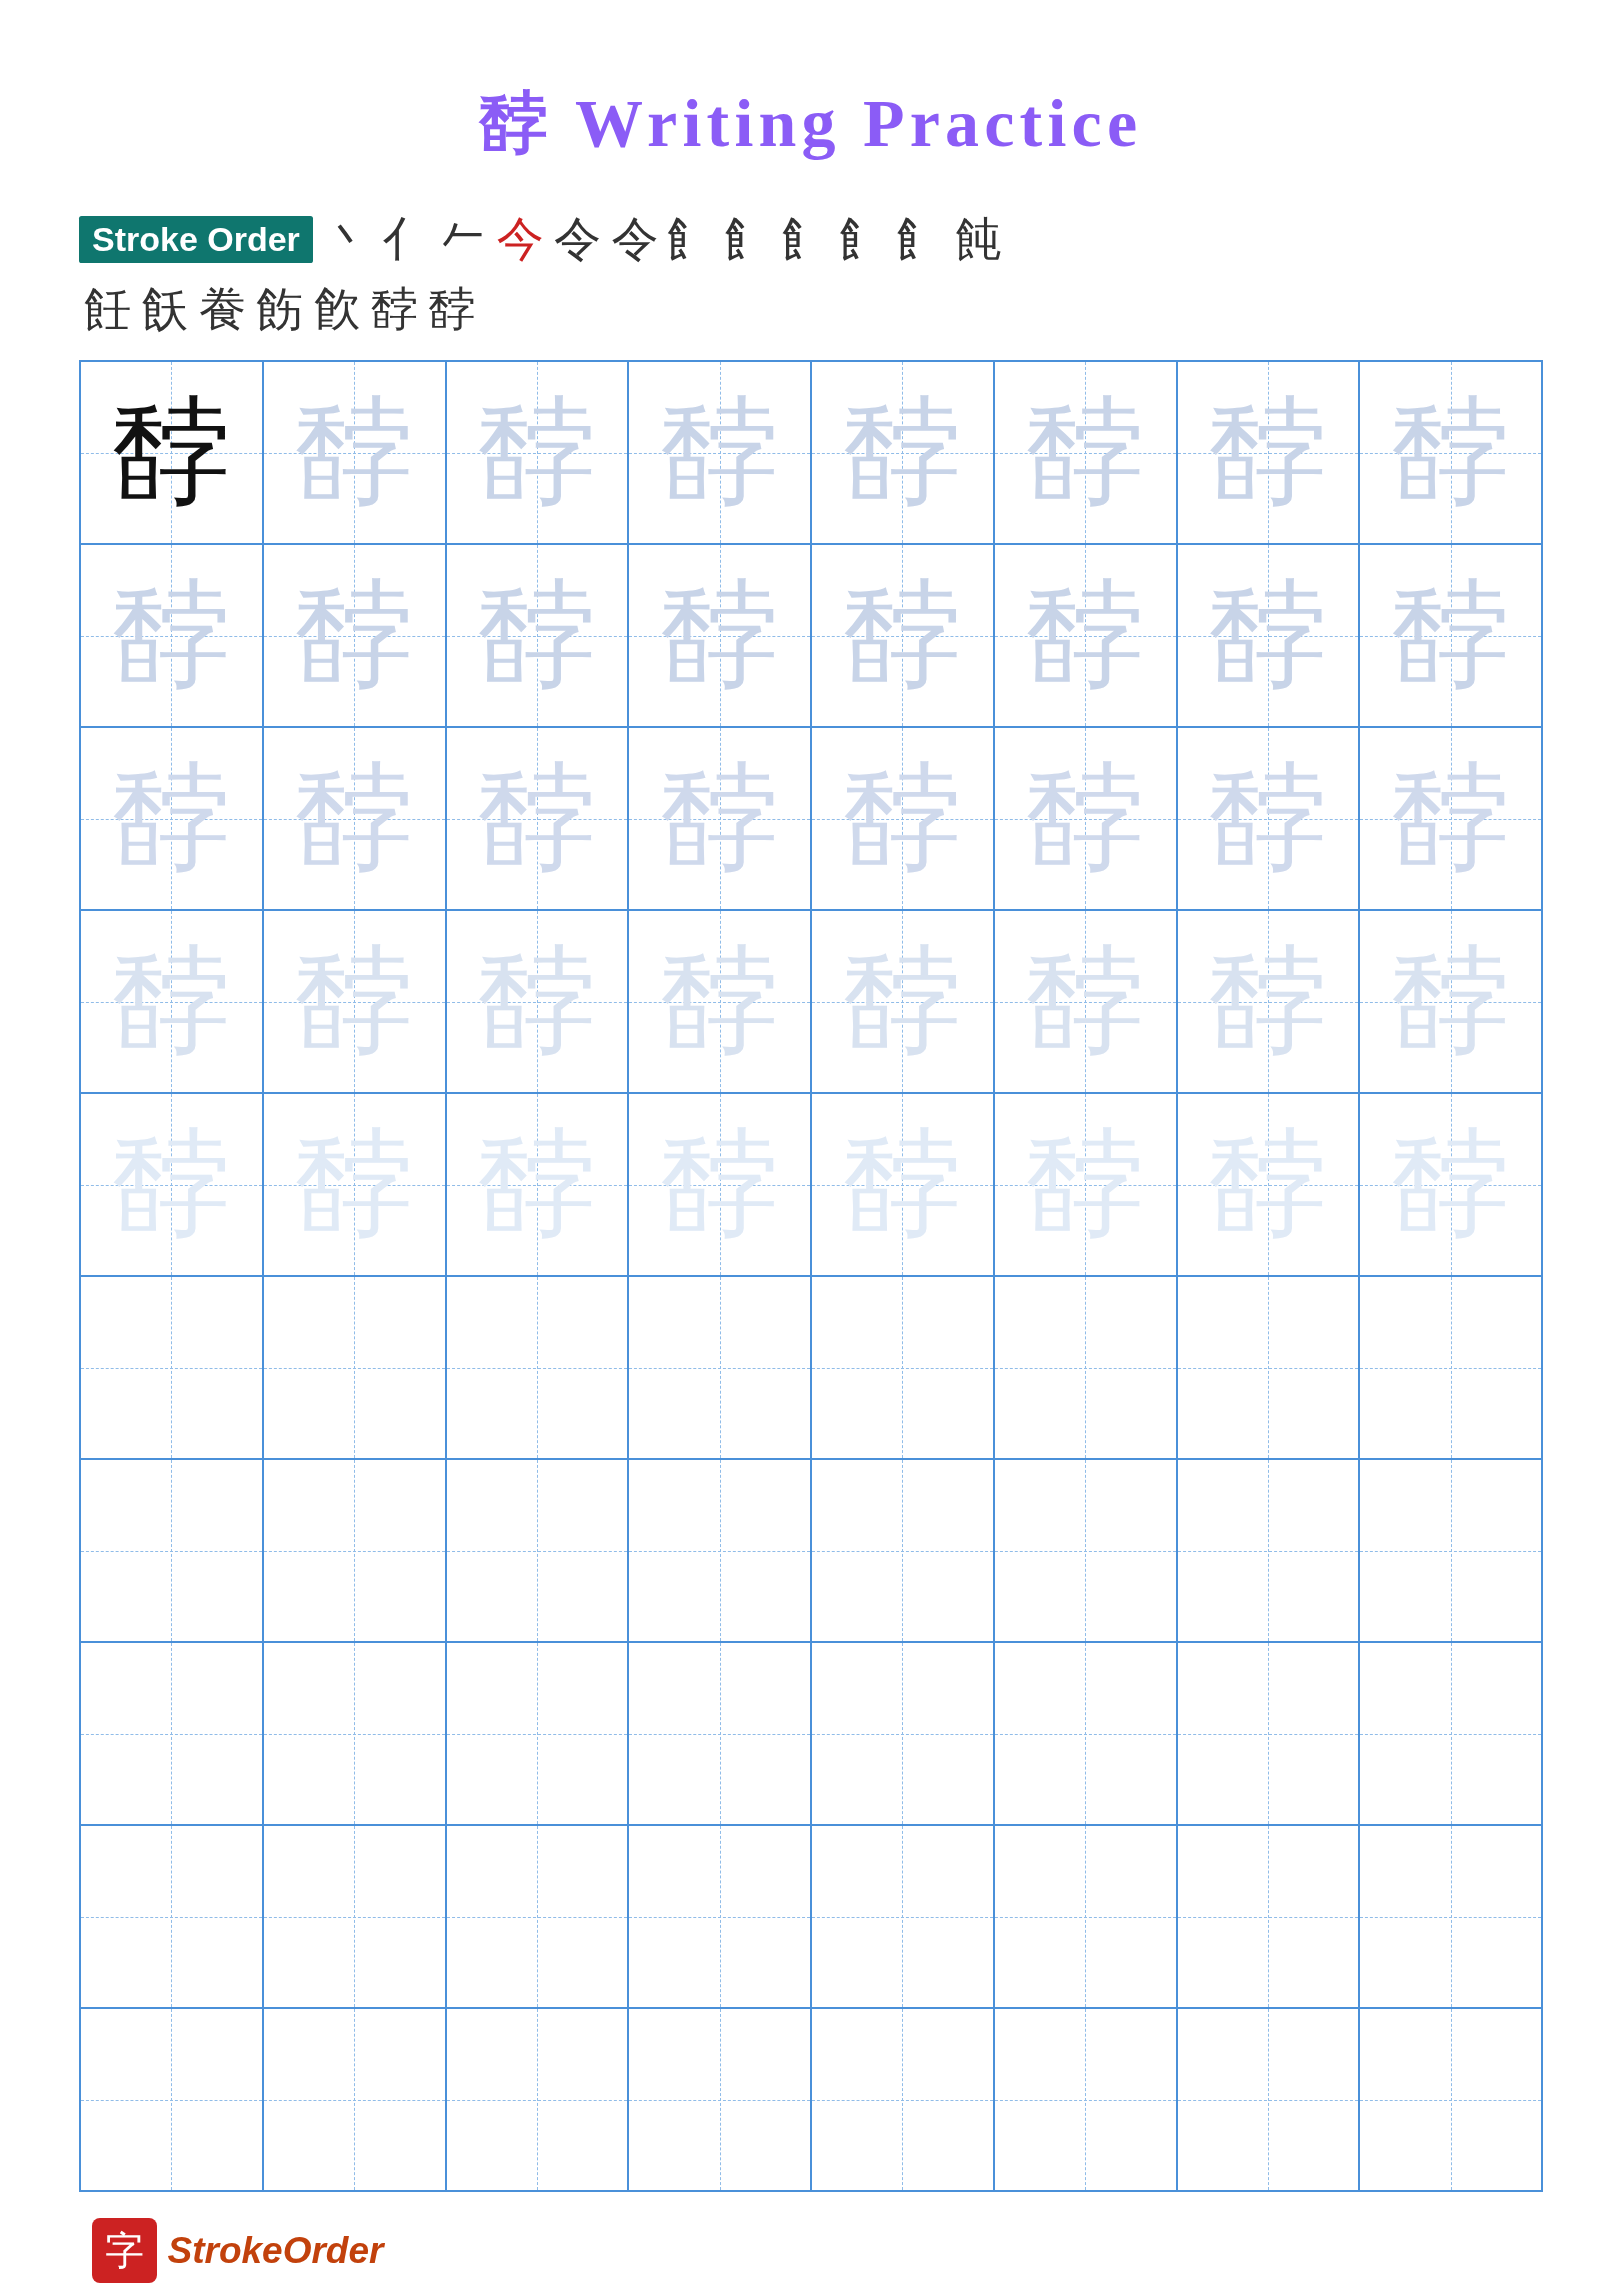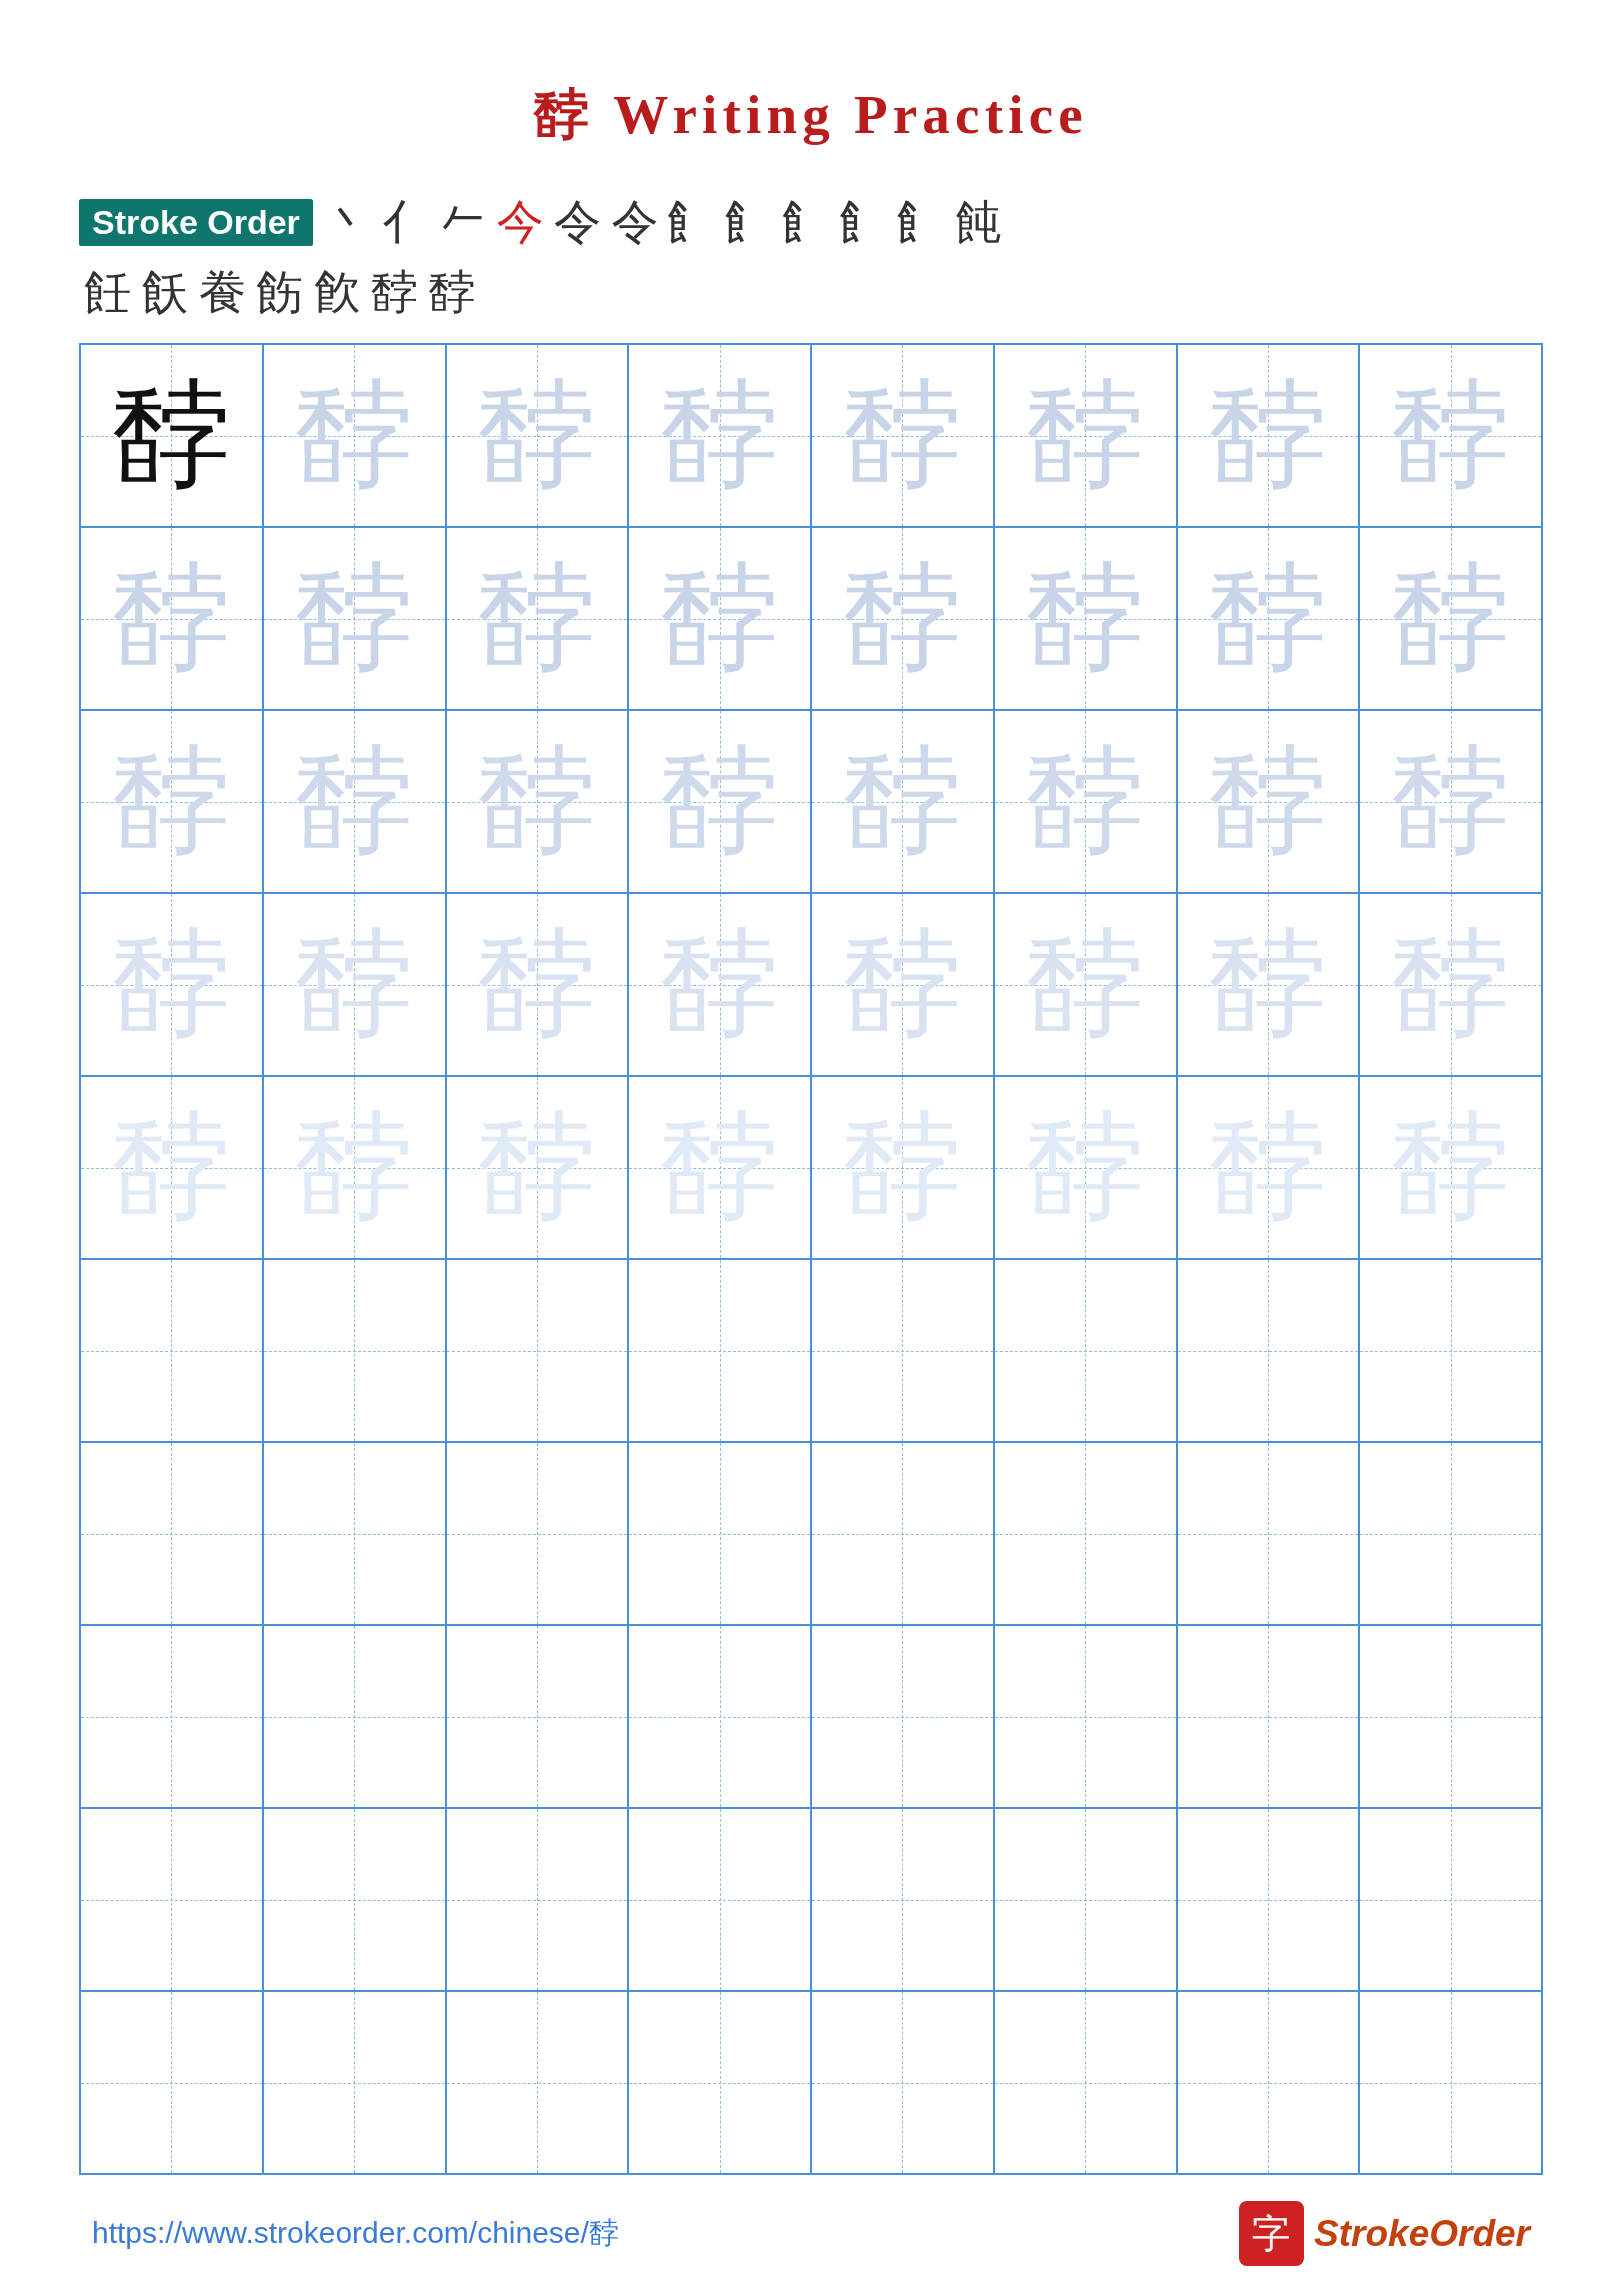--- a/index.html
+++ b/index.html
@@ -16,23 +16,23 @@
     .page {
       width: 1622px;
       height: 2295px;
       padding: 52px 79px;
       display: flex;
       flex-direction: column;
       align-items: center;
     }
 
     .title {
-      font-size: 55px;
+      font-size: 68px;
       font-weight: bold;
-      color: #b91c1c;
+      color: #8b5cf6;
       margin-top: 26px;
       margin-bottom: 39px;
       letter-spacing: 5.2px;
     }
 
     .stroke-order-label {
       background: #0f766e;
       color: white;
       font-size: 34px;
       font-weight: bold;
@@ -374,21 +374,20 @@
       <div class="grid-cell-box"></div>
       <div class="grid-cell-box"></div>
       <div class="grid-cell-box"></div>
       <div class="grid-cell-box"></div>
       <div class="grid-cell-box"></div>
     </div>
 
   </div>
 
   <div class="footer">
-    <span class="footer-url">https://www.strokeorder.com/chinese/馞</span>
     <div class="footer-logo">
       <div class="logo-icon">
         <span>字</span>
       </div>
       <span class="logo-text">StrokeOrder</span>
     </div>
   </div>
 
 </div>
 

